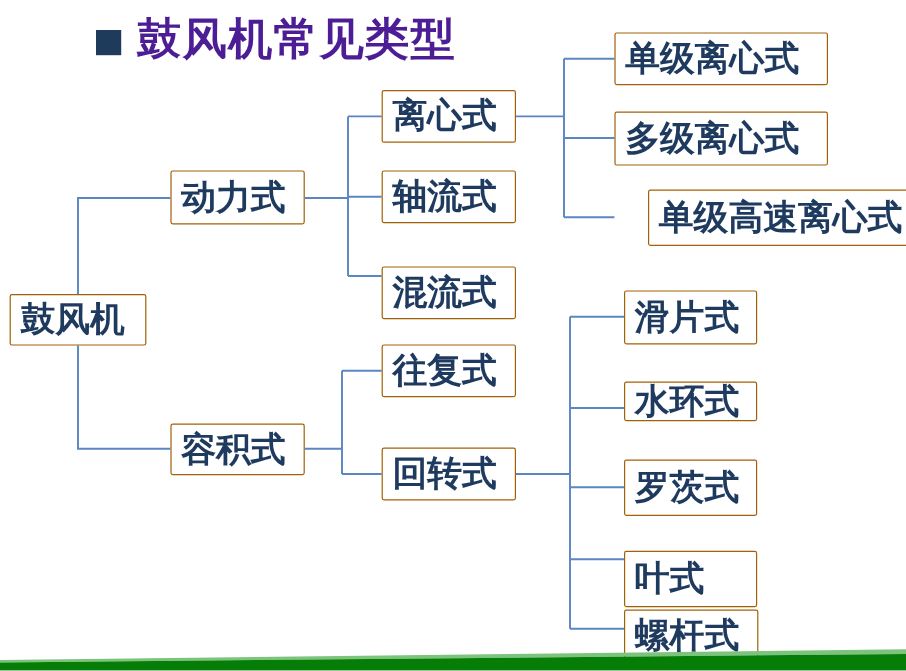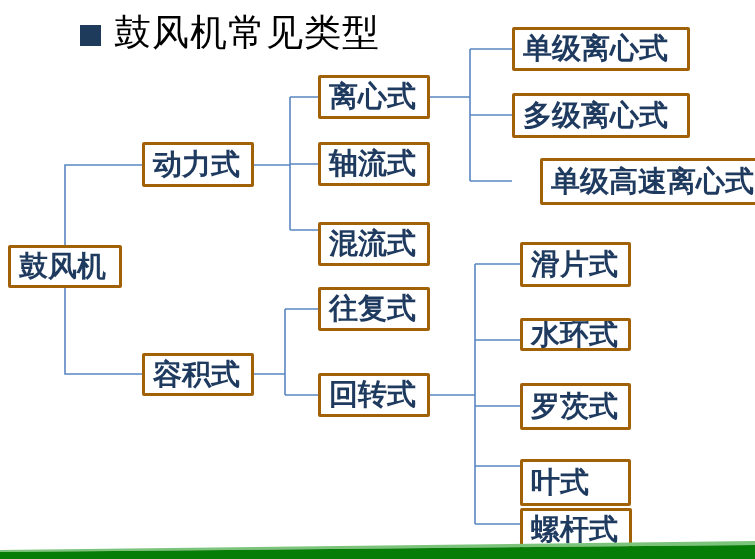--- a/index.html
+++ b/index.html
@@ -11,27 +11,27 @@
   .title-row{
     position:absolute;left:80px;top:8px;
     display:flex;align-items:center;gap:13px;
     z-index:3;
   }
   .title-bullet{
     width:21px;height:21px;background:#1F3B5C;flex:0 0 auto;
     margin-top:4px;
   }
   .title-text{
-    font-size:37px;font-weight:normal;color:#000000;
+    font-size:37px;font-weight:bold;color:#4c1d95;
     letter-spacing:1px;white-space:nowrap;text-align:right;
   }
   .node{
     position:absolute;z-index:1;
     background:#ffffff;
-    border:3px solid #a16207;border-radius:2px;
+    border:1px solid #a16207;border-radius:2px;
     box-sizing:border-box;
     display:flex;align-items:center;
     padding-left:8px;
     font-size:29px;color:#1F3A5F;font-weight:bold;
     white-space:nowrap;overflow:hidden;
   }
   svg.connectors{position:absolute;left:0;top:0;z-index:0;}
   svg.footer{position:absolute;left:0;bottom:0;z-index:2;}
 </style>
 </head>

